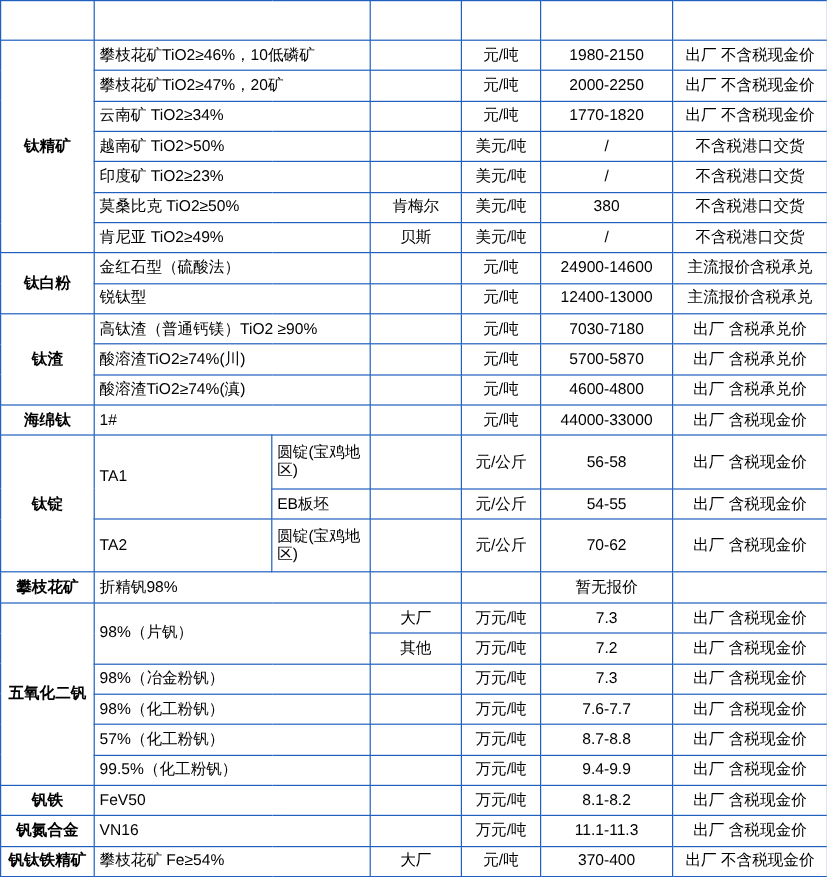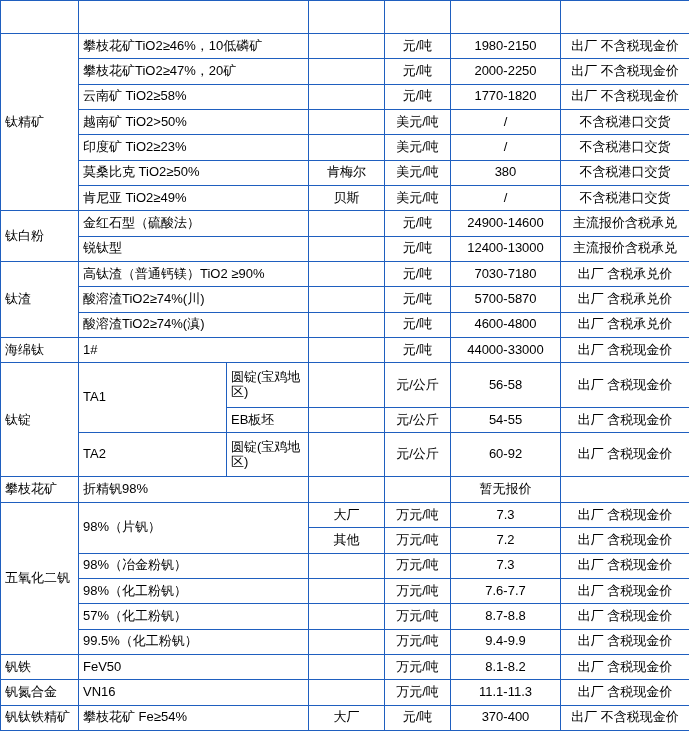--- a/index.html
+++ b/index.html
@@ -34,22 +34,22 @@
     background: #1f6fc4;
     color: #ffffff;
     font-weight: bold;
     text-align: center;
     font-size: 13.5px;
     height: 28px;
   }
   .c-center { text-align: center; }
   .c-left   { text-align: left; padding-left: 6px; margin-left: 12px; }
   .cat {
-    text-align: left;
-    font-weight: normal;
+    text-align: center;
+    font-weight: bold;
   }
   
   col.col-cat    { width: 78px; }
   col.col-spec   { width: 148px; }
   col.col-spec2  { width: 82px; }
   col.col-maker  { width: 76px; }
   col.col-unit   { width: 66px; }
   col.col-price  { width: 110px; }
   col.col-note   { width: 129px; }
 </style>
@@ -87,21 +87,21 @@
       <td class="c-center">出厂 不含税现金价</td>
     </tr>
     <tr>
       <td class="c-left" colspan="2">攀枝花矿TiO2≥47%，20矿</td>
       <td class="c-center"></td>
       <td class="c-center">元/吨</td>
       <td class="c-center">2000-2250</td>
       <td class="c-center">出厂 不含税现金价</td>
     </tr>
     <tr>
-      <td class="c-left" colspan="2">云南矿 TiO2≥58%</td>
+      <td class="c-left" colspan="2">云南矿 TiO2≥34%</td>
       <td class="c-center"></td>
       <td class="c-center">元/吨</td>
       <td class="c-center">1770-1820</td>
       <td class="c-center">出厂 不含税现金价</td>
     </tr>
     <tr>
       <td class="c-left" colspan="2">越南矿 TiO2&gt;50%</td>
       <td class="c-center"></td>
       <td class="c-center">美元/吨</td>
       <td class="c-center">/</td>
@@ -191,21 +191,21 @@
       <td class="c-center"></td>
       <td class="c-center">元/公斤</td>
       <td class="c-center">54-55</td>
       <td class="c-center">出厂 含税现金价</td>
     </tr>
     <tr>
       <td class="c-left">TA2</td>
       <td class="c-left">圆锭(宝鸡地区)</td>
       <td class="c-center"></td>
       <td class="c-center">元/公斤</td>
-      <td class="c-center">60-92</td>
+      <td class="c-center">70-62</td>
       <td class="c-center">出厂 含税现金价</td>
     </tr>
 
     <tr>
       <td class="cat">攀枝花矿</td>
       <td class="c-left" colspan="2">折精钒98%</td>
       <td class="c-center"></td>
       <td class="c-center"></td>
       <td class="c-center">暂无报价</td>
       <td class="c-center"></td>

